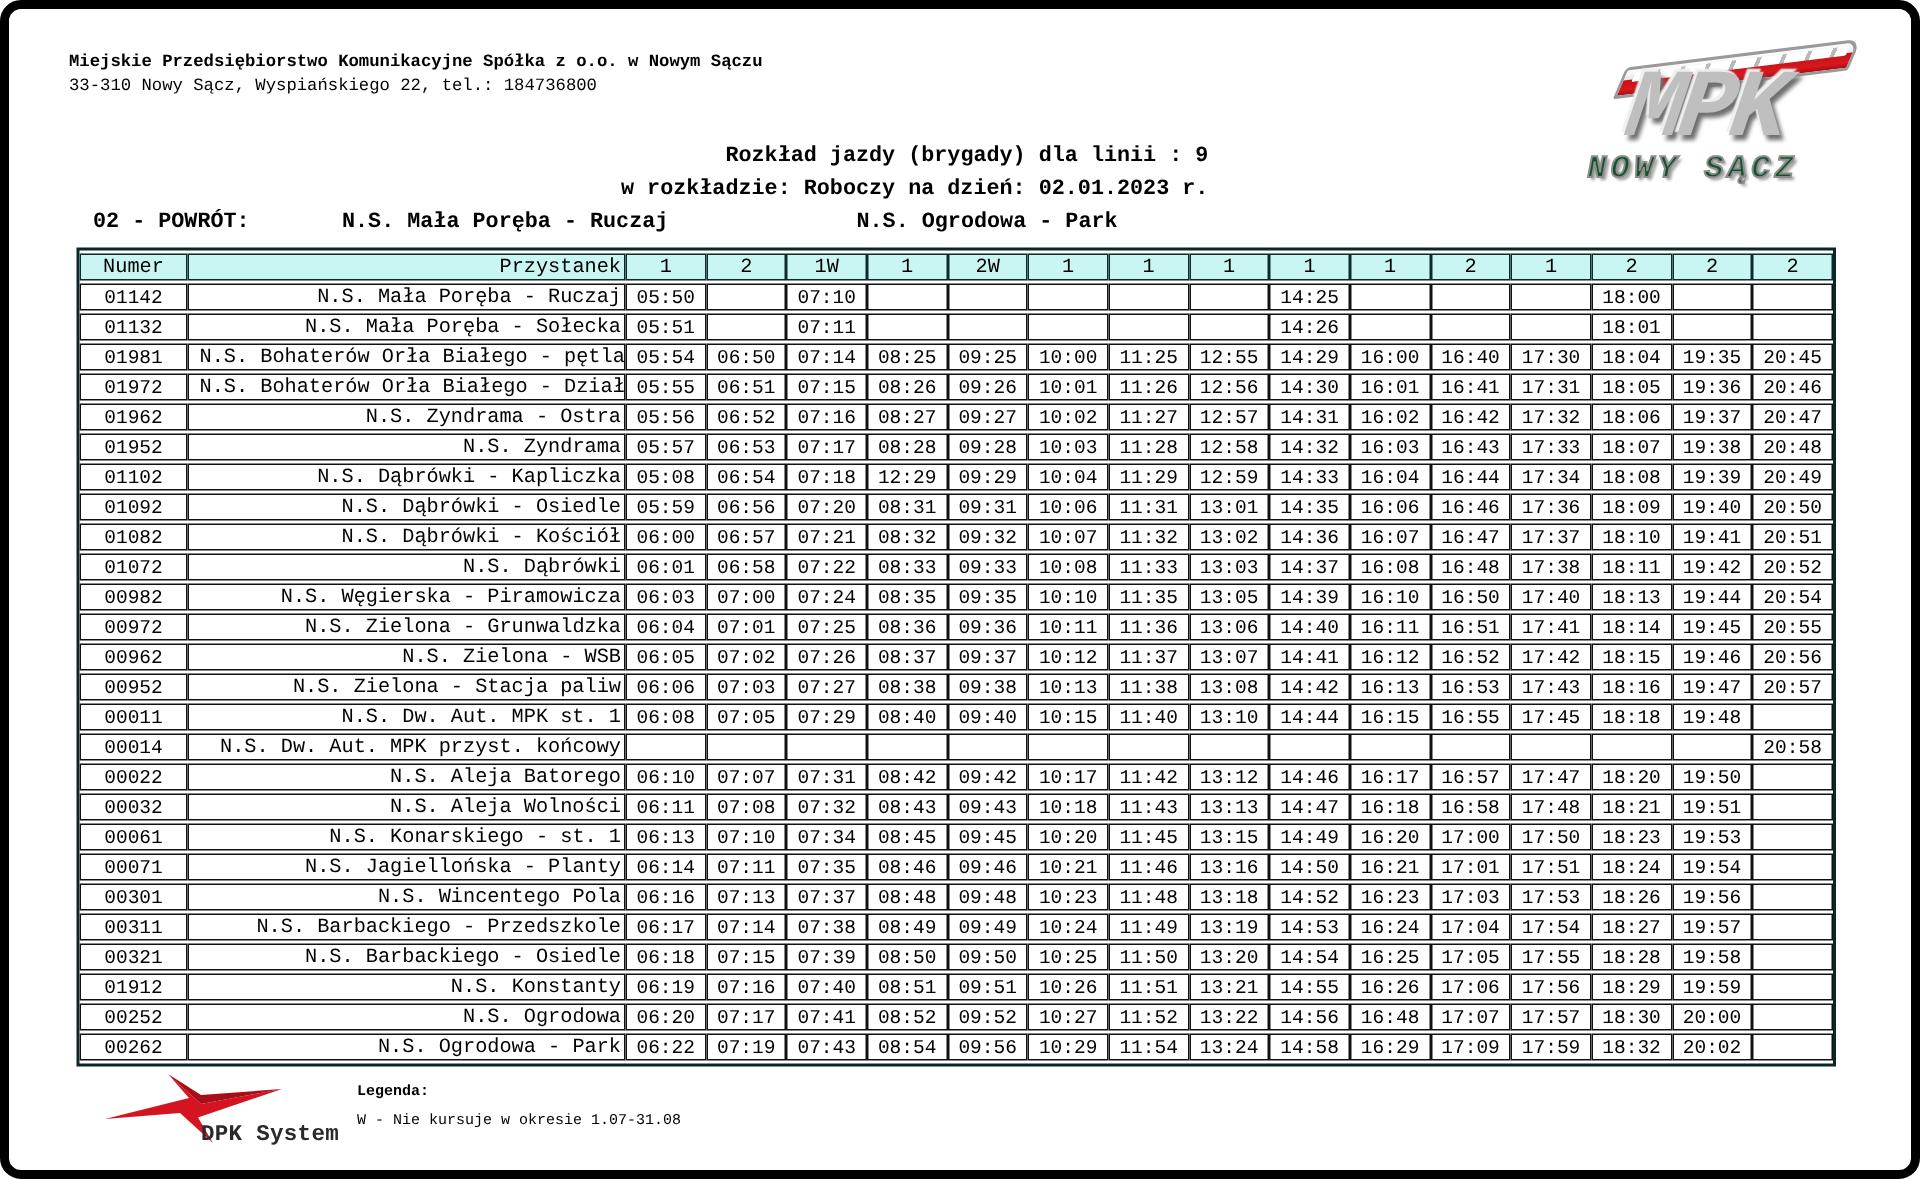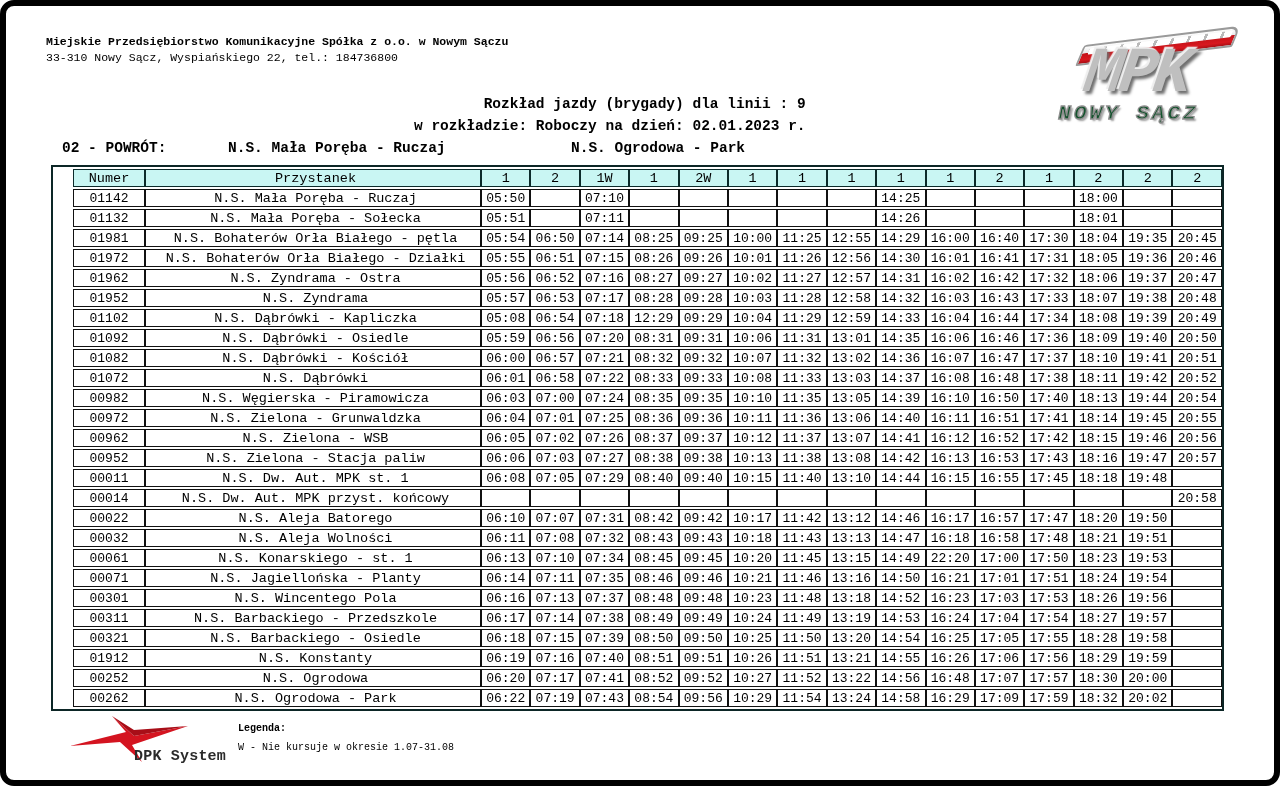--- a/index.html
+++ b/index.html
@@ -44,32 +44,32 @@
   }
   
   .route { position: absolute; top: 134px; left: 0; width: 100%; font-size: 14.5px; font-weight: bold; }
   .route .dir { position: absolute; left: 40px; margin-left: 16px; }
   .route .start { position: absolute; left: 222px; }
   .route .end { position: absolute; left: 565px; }
   
   table.tt {
     position: absolute; left: 45px; top: 159px; width: 1173px;
     border-collapse: separate; border-spacing: 0 2px; table-layout: fixed;
-    font-size: 13px; border: 2px solid #0c2626; padding-left: 20px;
+    font-size: 13px; border: 2px solid #0c2626;
   }
   table.tt th, table.tt td {
     border: 1.5px solid #111; height: 18px; padding: 0 2px;
     text-align: center; vertical-align: middle; white-space: nowrap; overflow: hidden;
   }
   table.tt th {
     background: #c9f6f3; border-color: #0c2b2b; font-weight: normal; font-size: 13.5px;
   }
   table.tt td { background: #fff; }
   table.tt .c-numer { width: 72px; }
-  table.tt .c-stop  { width: 336px; text-align: center; padding-left: 7px; }
+  table.tt .c-stop  { width: 292px; text-align: right; padding-left: 7px; }
   table.tt td.c-stop { font-size: 13.5px; }
   
   .legend { position: absolute; left: 232px; top: 713px; font-size: 10px; line-height: 19px; }
   .legend .lt { font-weight: bold; }
   .dpk { position: absolute; left: 62px; top: 706px; width: 170px; height: 58px; }
   .dpk svg { position: absolute; left: 0; top: 0; }
   .dpk-label {
     position: absolute; left: 66px; top: 36px; font-size: 15px; font-weight: bold; color: #2a2a2a;
     letter-spacing: 0.2px;
   }
@@ -471,21 +471,21 @@
           <td class="c-stop">N.S. Konarskiego - st. 1</td>
           <td>06:13</td>
           <td>07:10</td>
           <td>07:34</td>
           <td>08:45</td>
           <td>09:45</td>
           <td>10:20</td>
           <td>11:45</td>
           <td>13:15</td>
           <td>14:49</td>
-          <td>22:20</td>
+          <td>16:20</td>
           <td>17:00</td>
           <td>17:50</td>
           <td>18:23</td>
           <td>19:53</td>
           <td></td>
         </tr>
         <tr>
           <td class="c-numer">00071</td>
           <td class="c-stop">N.S. Jagiellońska - Planty</td>
           <td>06:14</td>

